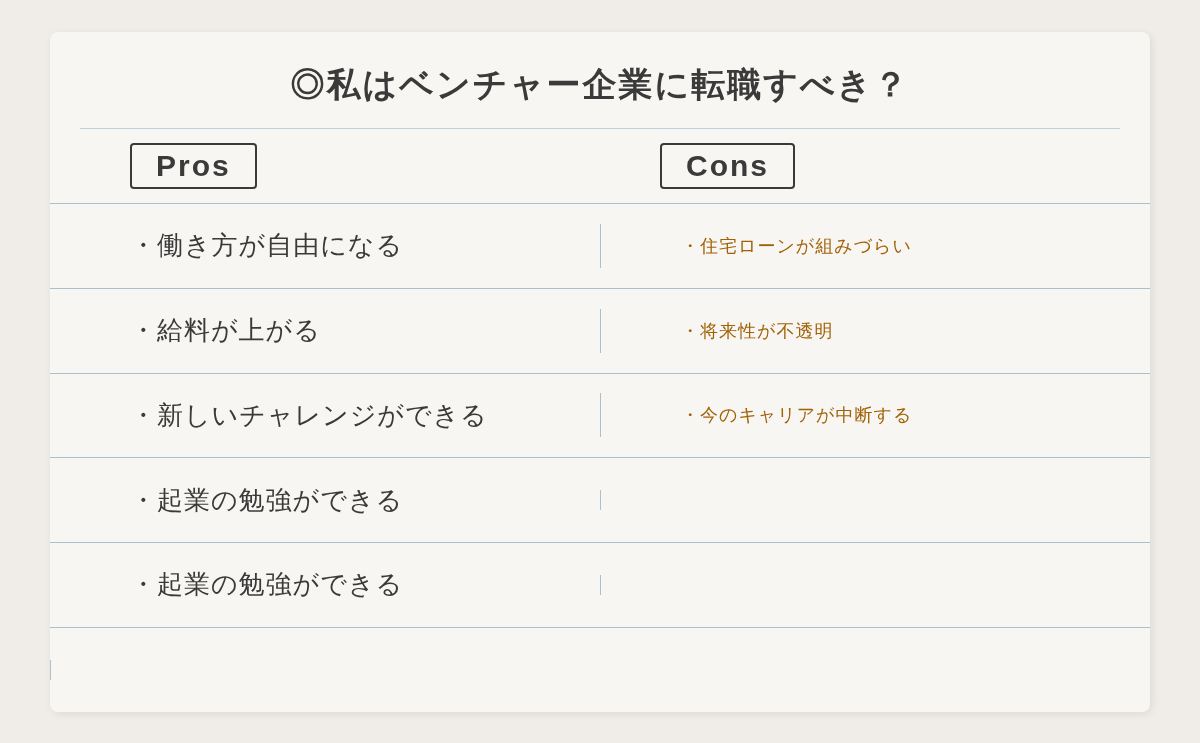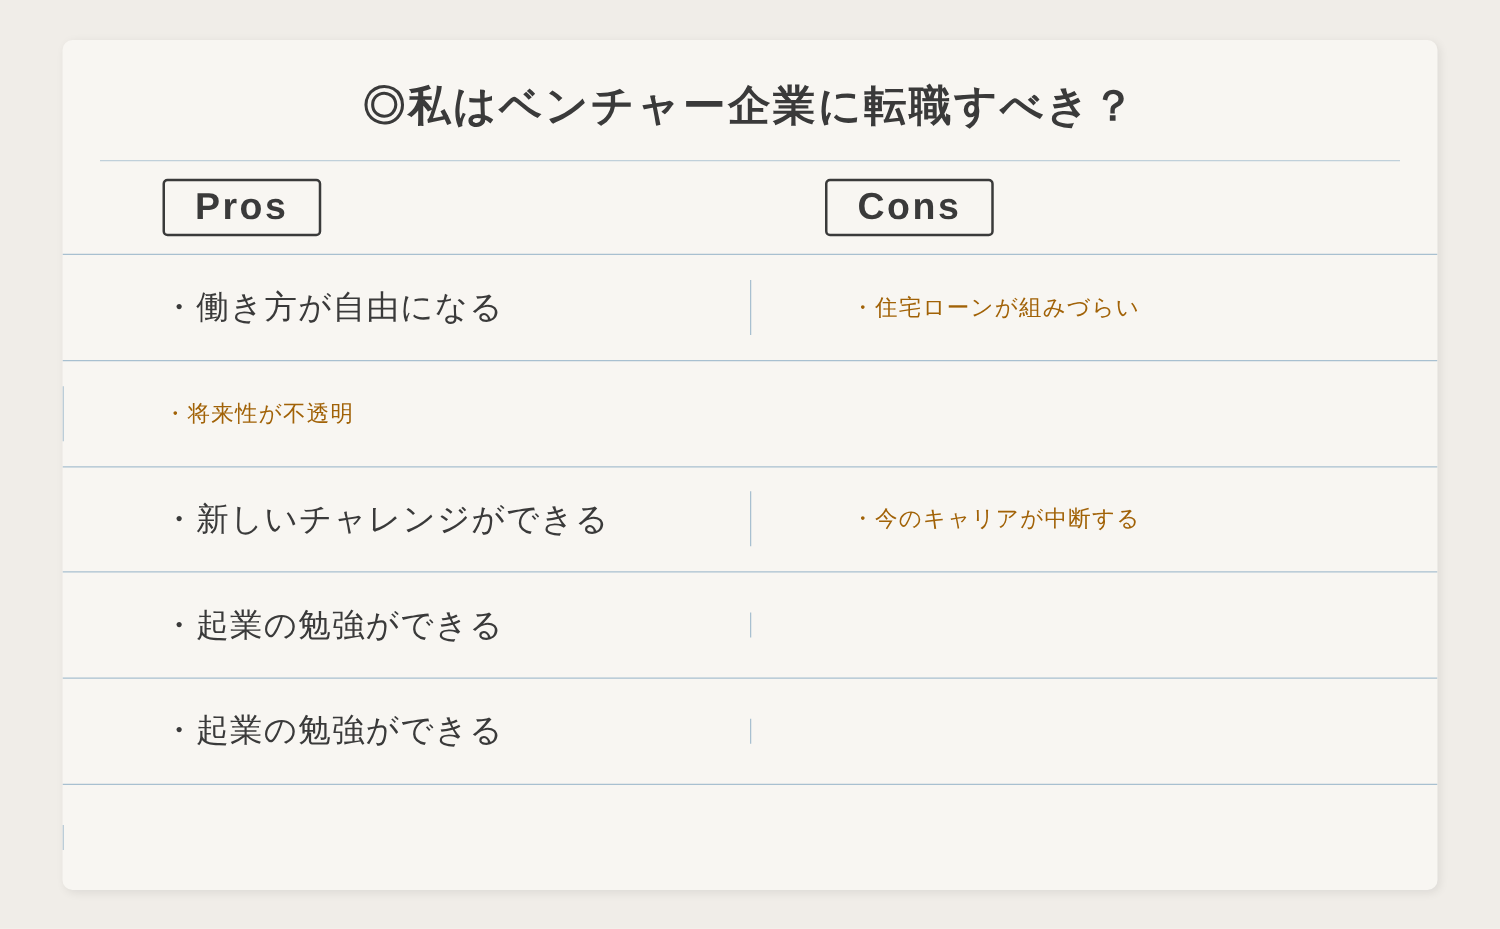--- a/index.html
+++ b/index.html
@@ -143,20 +143,21 @@
     <div class="col-right">
       <span class="header-label">Cons</span>
     </div>
   </div>
   <div class="content-area" id="content-rows">
   <div class="row">
         <div class="cell-left">・働き方が自由になる</div>
         <div class="cell-right">・住宅ローンが組みづらい</div>
       </div>
       <div class="row">
+        <div class="cell-left">・給料が上がる</div>
         <div class="cell-right">・将来性が不透明</div>
       </div>
       <div class="row">
         <div class="cell-left">・新しいチャレンジができる</div>
         <div class="cell-right">・今のキャリアが中断する</div>
       </div>
       <div class="row">
         <div class="cell-left">・起業の勉強ができる</div>
         <div class="cell-right"></div>
       </div>

